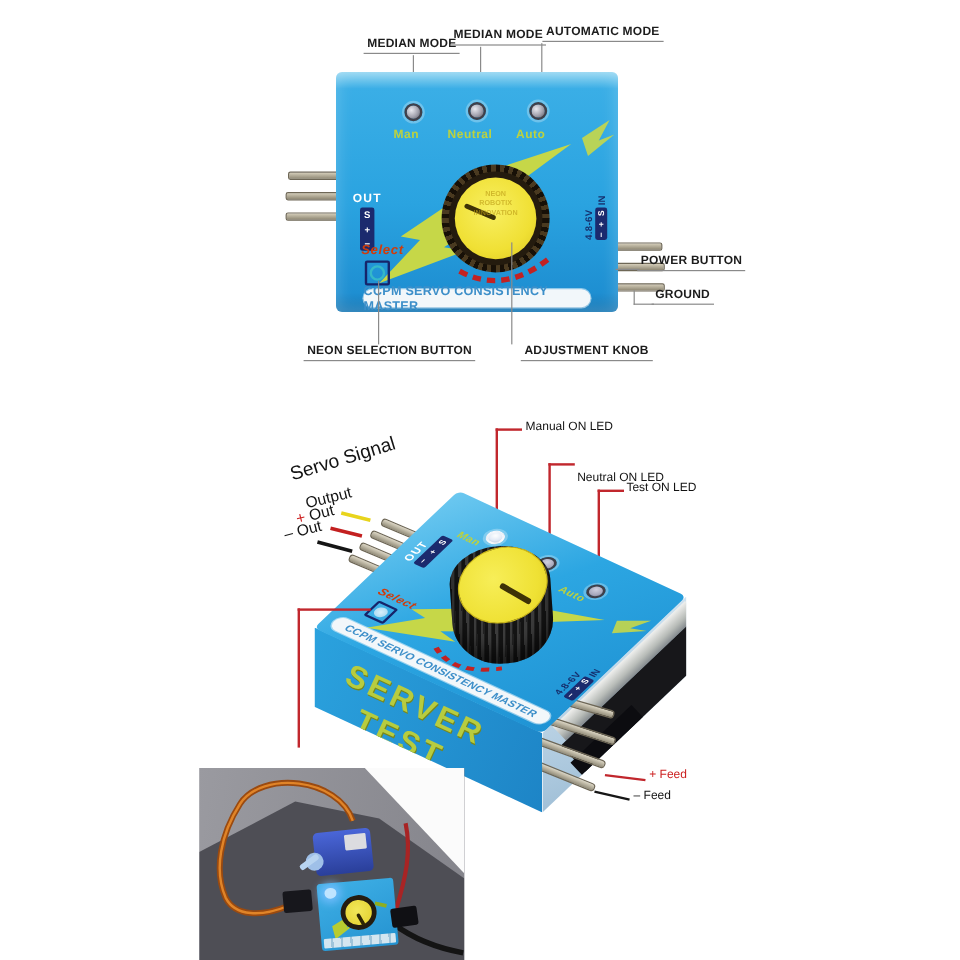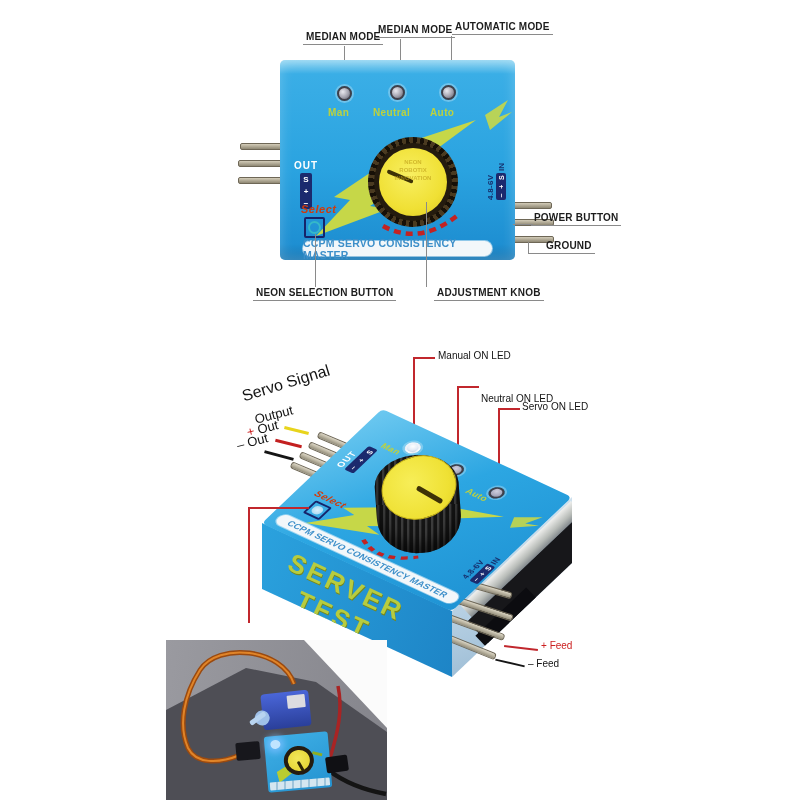--- a/index.html
+++ b/index.html
@@ -125,21 +125,21 @@
   <div class="tcall" style="left:434px;top:287px;">ADJUSTMENT KNOB</div>
 
   <div class="bcall" style="left:438px;top:350px;">Manual ON LED</div>
   <div class="rline" style="left:413px;top:357px;width:22px;height:2px;"></div>
   <div class="rline" style="left:413px;top:357px;width:2px;height:81px;"></div>
 
   <div class="bcall" style="left:481px;top:393px;">Neutral ON LED</div>
   <div class="rline" style="left:457px;top:386px;width:22px;height:2px;"></div>
   <div class="rline" style="left:457px;top:386px;width:2px;height:75px;"></div>
 
-  <div class="bcall" style="left:522px;top:401px;">Servo ON LED</div>
+  <div class="bcall" style="left:522px;top:401px;">Test ON LED</div>
   <div class="rline" style="left:498px;top:408px;width:22px;height:2px;"></div>
   <div class="rline" style="left:498px;top:408px;width:2px;height:76px;"></div>
 
   <div class="bcall" style="left:240px;top:388px;font-size:16px;transform:rotate(-17deg);transform-origin:left top;">Servo Signal</div>
   <div class="bcall" style="left:253px;top:412px;font-size:13px;transform:rotate(-14deg);transform-origin:left top;">Output</div>
   <div class="abs" style="left:284px;top:429px;width:25px;height:3px;background:#e8d41c;transform:rotate(14deg);"></div>
   <div class="bcall" style="left:245px;top:425px;font-size:13px;transform:rotate(-14deg);transform-origin:left top;">
     <span class="sign-red">+</span>
     <span>Out</span>
   </div>

